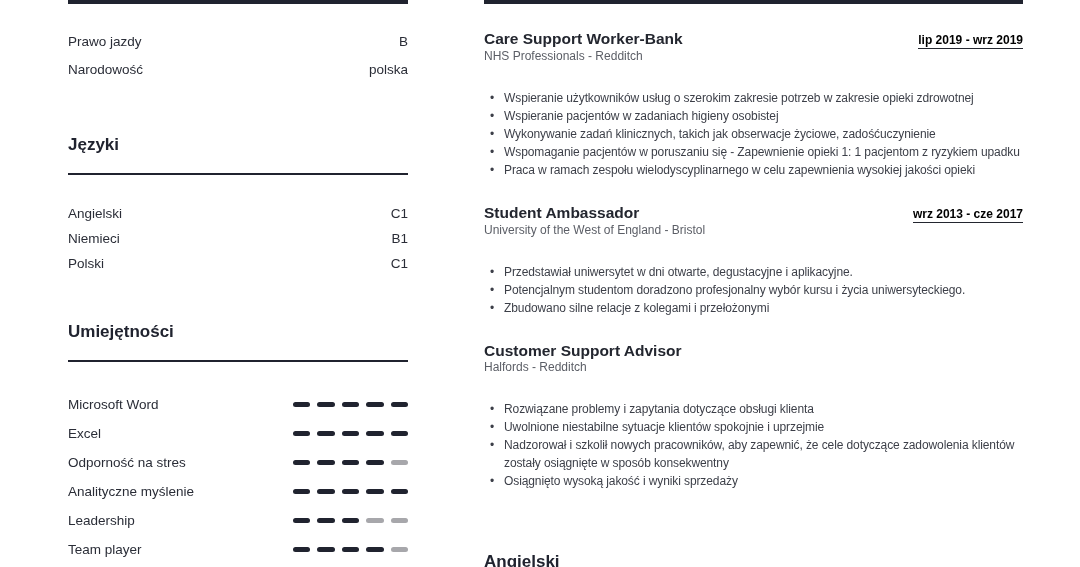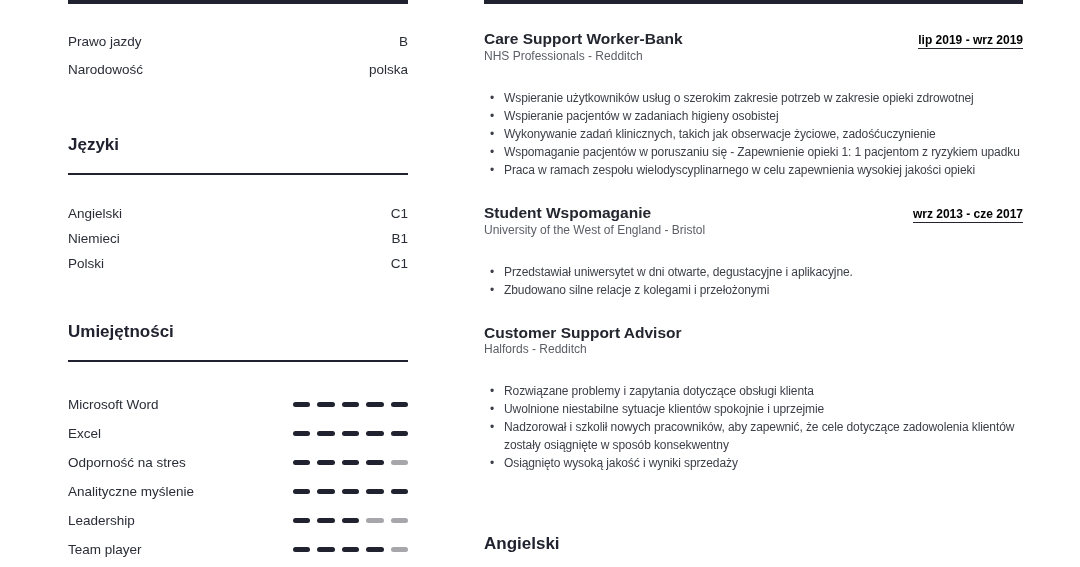--- a/index.html
+++ b/index.html
@@ -163,26 +163,27 @@
         <ul class="job-bullets">
           <li>Wspieranie użytkowników usług o szerokim zakresie potrzeb w zakresie opieki zdrowotnej</li>
           <li>Wspieranie pacjentów w zadaniach higieny osobistej</li>
           <li>Wykonywanie zadań klinicznych, takich jak obserwacje życiowe, zadośćuczynienie</li>
           <li>Wspomaganie pacjentów w poruszaniu się - Zapewnienie opieki 1: 1 pacjentom z ryzykiem upadku</li>
           <li>Praca w ramach zespołu wielodyscyplinarnego w celu zapewnienia wysokiej jakości opieki</li>
         </ul>
       </div>
       <div class="job">
         <div class="job-head">
-          <h3 class="job-title">Student Wspomaganie</h3>
+          <h3 class="job-title">Student Ambassador</h3>
           <span class="job-date">wrz 2013 - cze 2017</span>
         </div>
         <div class="job-subtitle">University of the West of England - Bristol</div>
         <ul class="job-bullets">
           <li>Przedstawiał uniwersytet w dni otwarte, degustacyjne i aplikacyjne.</li>
+          <li>Potencjalnym studentom doradzono profesjonalny wybór kursu i życia uniwersyteckiego.</li>
           <li>Zbudowano silne relacje z kolegami i przełożonymi</li>
         </ul>
       </div>
       <div class="job">
         <div class="job-head">
           <h3 class="job-title">Customer Support Advisor</h3>
         </div>
         <div class="job-subtitle">Halfords - Redditch</div>
         <ul class="job-bullets">
           <li>Rozwiązane problemy i zapytania dotyczące obsługi klienta</li>

